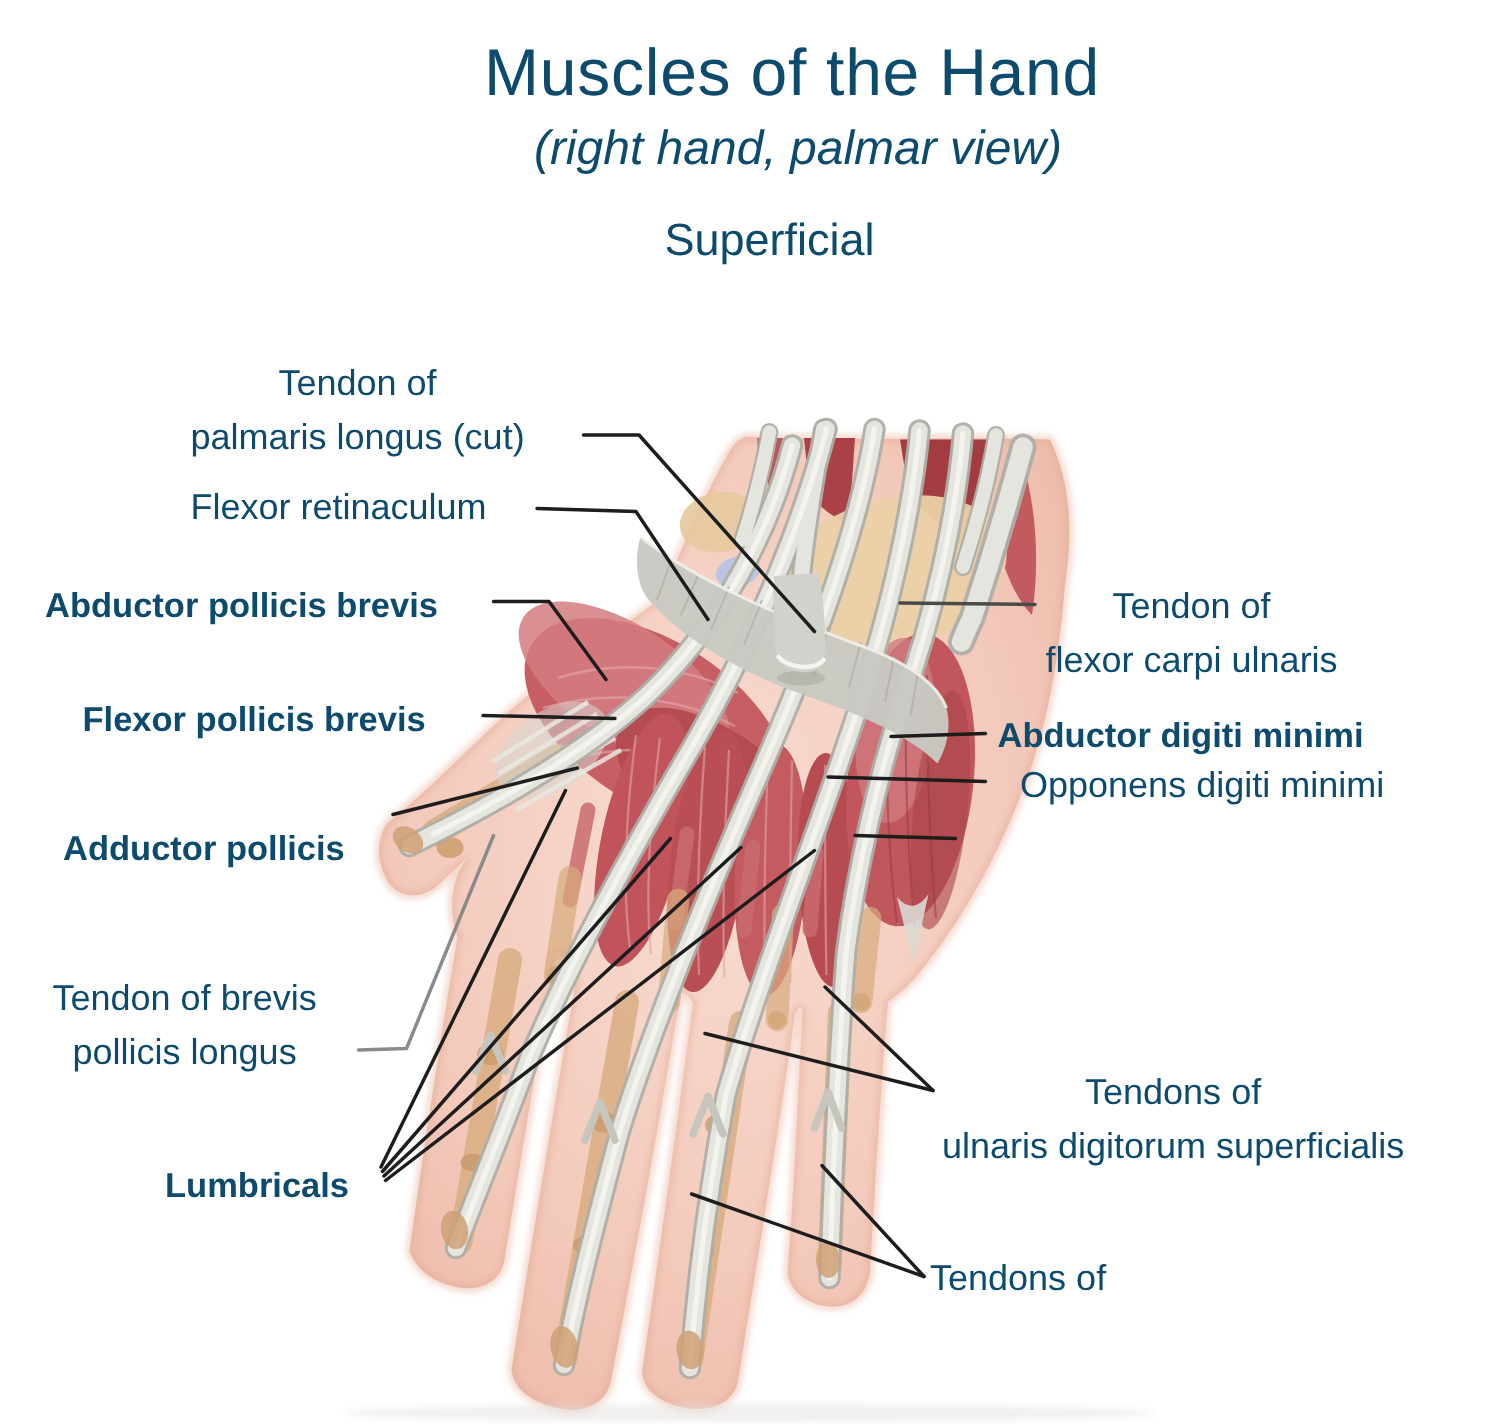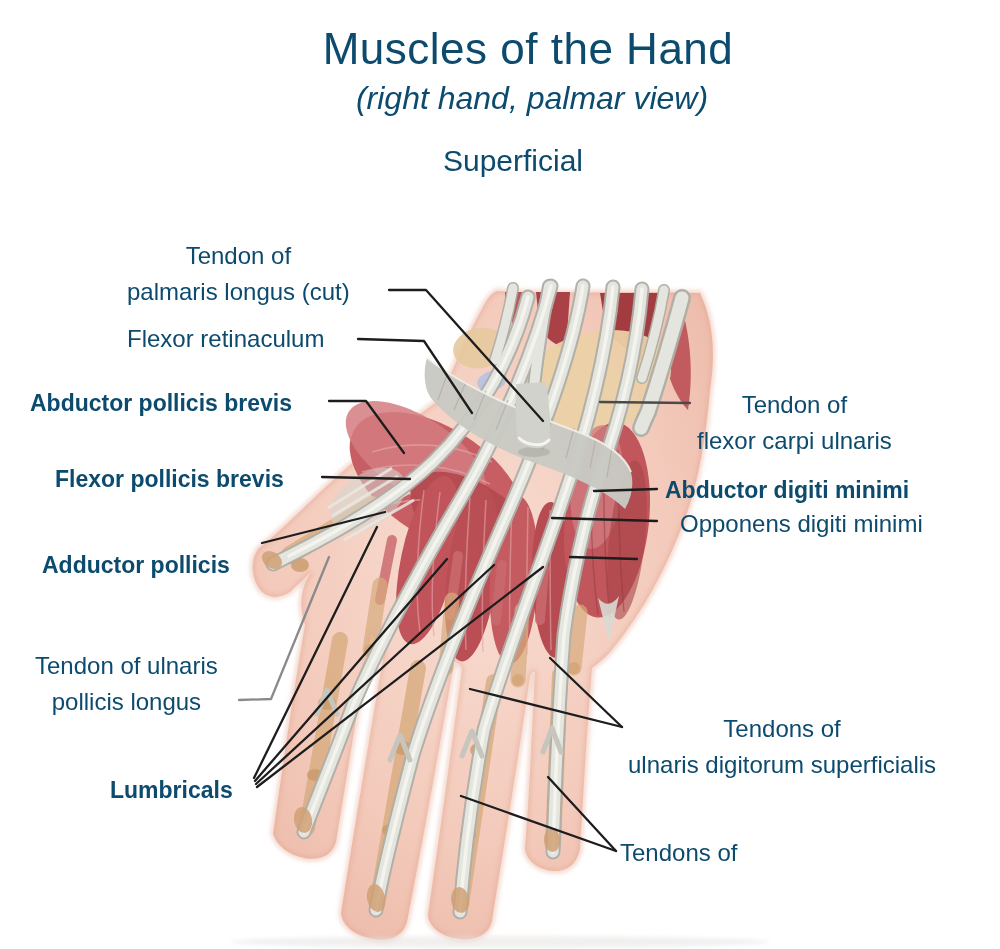--- a/index.html
+++ b/index.html
@@ -227,21 +227,21 @@
   <div class="lbl bold" style="left:30px;top:385px;">
     <span>Abductor pollicis brevis</span>
   </div>
   <div class="lbl bold" style="left:55px;top:461px;">
     <span>Flexor pollicis brevis</span>
   </div>
   <div class="lbl bold" style="left:42px;top:527px;margin-top:20px;">
     <span>Adductor pollicis</span>
   </div>
   <div class="lbl" style="left:35px;top:648px;">
-    <span>Tendon of ulnaris</span>
+    <span>Tendon of brevis</span>
     <span>pollicis longus</span>
   </div>
   <div class="lbl bold" style="left:110px;top:772px;">
     <span>Lumbricals</span>
   </div>
 
   <div class="lbl" style="left:697px;top:387px;">
     <span>Tendon of</span>
     <span>flexor carpi ulnaris</span>
   </div>

